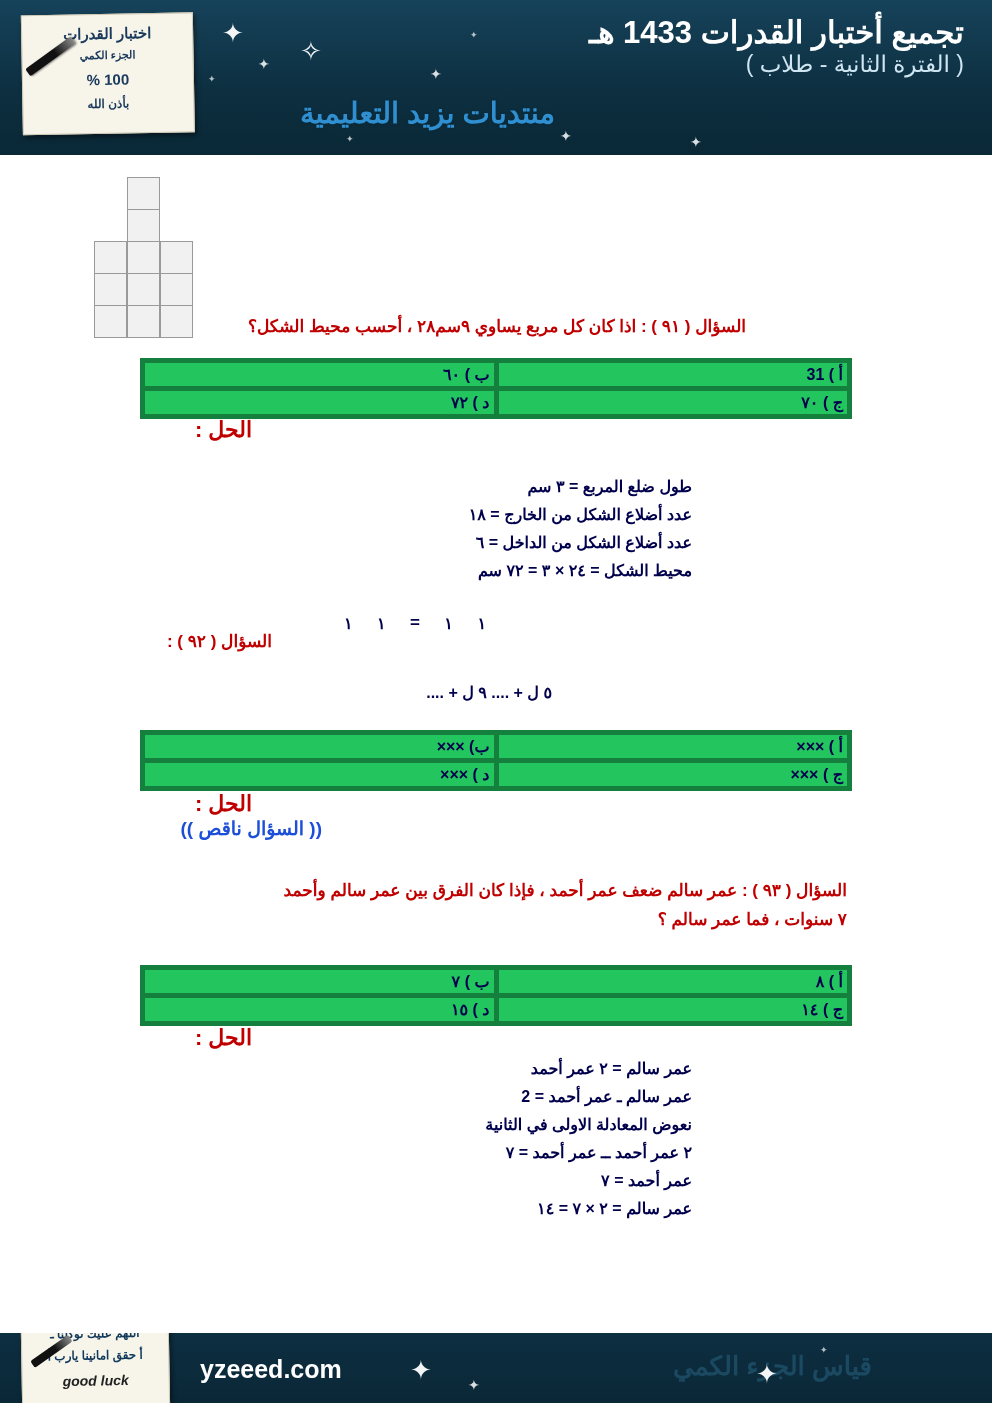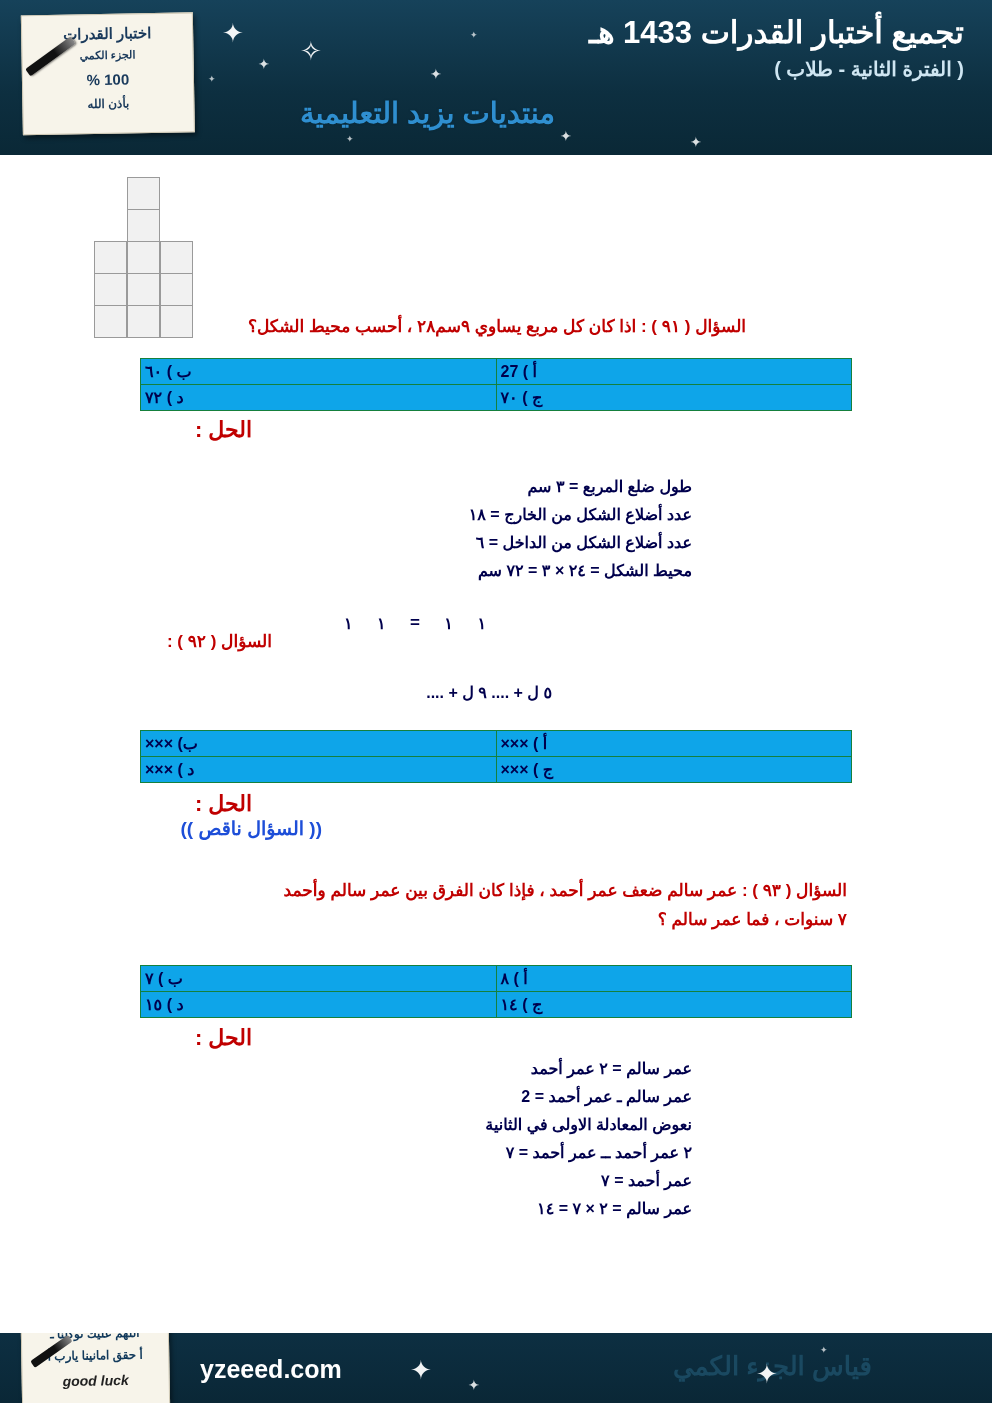--- a/index.html
+++ b/index.html
@@ -32,23 +32,23 @@
   }
   .header-title {
     font-size: 31px;
     font-weight: bold;
     color: #ffffff;
     letter-spacing: 0px;
     line-height: 1.2;
     direction: rtl;
   }
   .header-sub {
-    margin-top: 6px;
-    font-size: 20px;
-    font-weight: bold;
+    margin-top: 0;
+    font-size: 23px;
+    font-weight: normal;
     color: #cfe6f2;
     direction: rtl;
   }
   .forum-name {
     position: absolute;
     left: 300px; top: 96px;
     font-size: 29px;
     font-weight: bold;
     color: #2f8fd0;
     direction: rtl;
@@ -160,26 +160,26 @@
   }
 
   
   .choices {
     position: absolute;
     width: 712px;
     border-collapse: collapse;
     direction: rtl;
   }
   .choices td {
-    border: 1px solid #15803d;
-    background: #0ea5e9;
+    border: 5px solid #15803d;
+    background: #22c55e;
     color: #00004d;
     font-weight: bold;
     font-size: 16px;
-    text-align: left;
+    text-align: right;
     height: 26px;
     padding: 2px 4px;
     width: 50%;
   }
 
   
   .fracs {
     position: absolute;
     direction: rtl;
     color: #00004d;
@@ -312,21 +312,21 @@
       <div class="cell" style="left:0px;  top:128px;"></div>
       <div class="cell" style="left:33px; top:128px;"></div>
       <div class="cell" style="left:66px; top:128px;"></div>
     </div>
 
     <div class="q-line" style="right:145px; top:158px; width:700px;text-align:center;">السؤال ( ٩١ ) :  اذا كان كل مربع يساوي  ٩سم٢٨ ، أحسب محيط الشكل؟</div>
 
     <table class="choices" style="right:140px; top:203px;">
       <tbody>
           <tr>
-        <td><span>أ )</span> <span>27</span></td>
+        <td><span>أ )</span> <span>31</span></td>
         <td><span>ب )</span> <span>٦٠</span></td>
       </tr>
       <tr>
         <td><span>ج )</span> <span>٧٠</span></td>
         <td><span>د )</span> <span>٧٢</span></td>
       </tr>
     </tbody>
       </table>
 
     <div class="sol-label" style="right:740px; top:262px;">الحل :</div>

